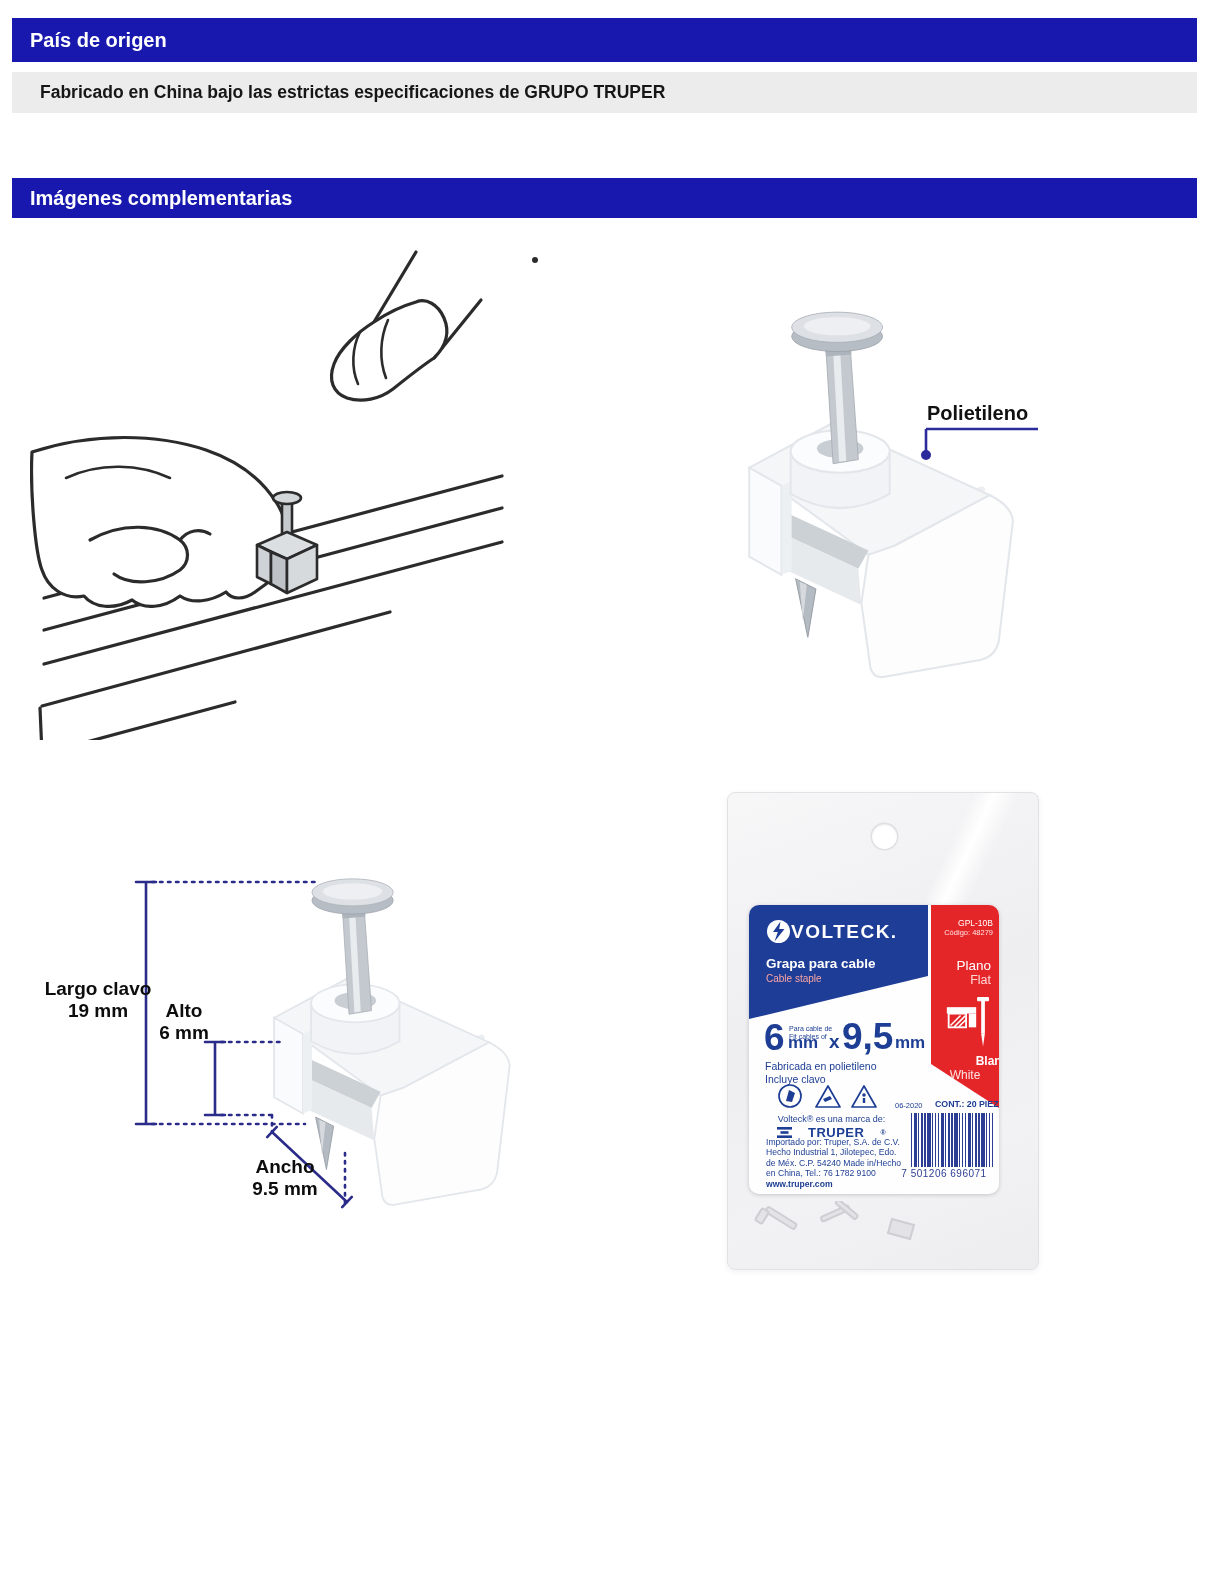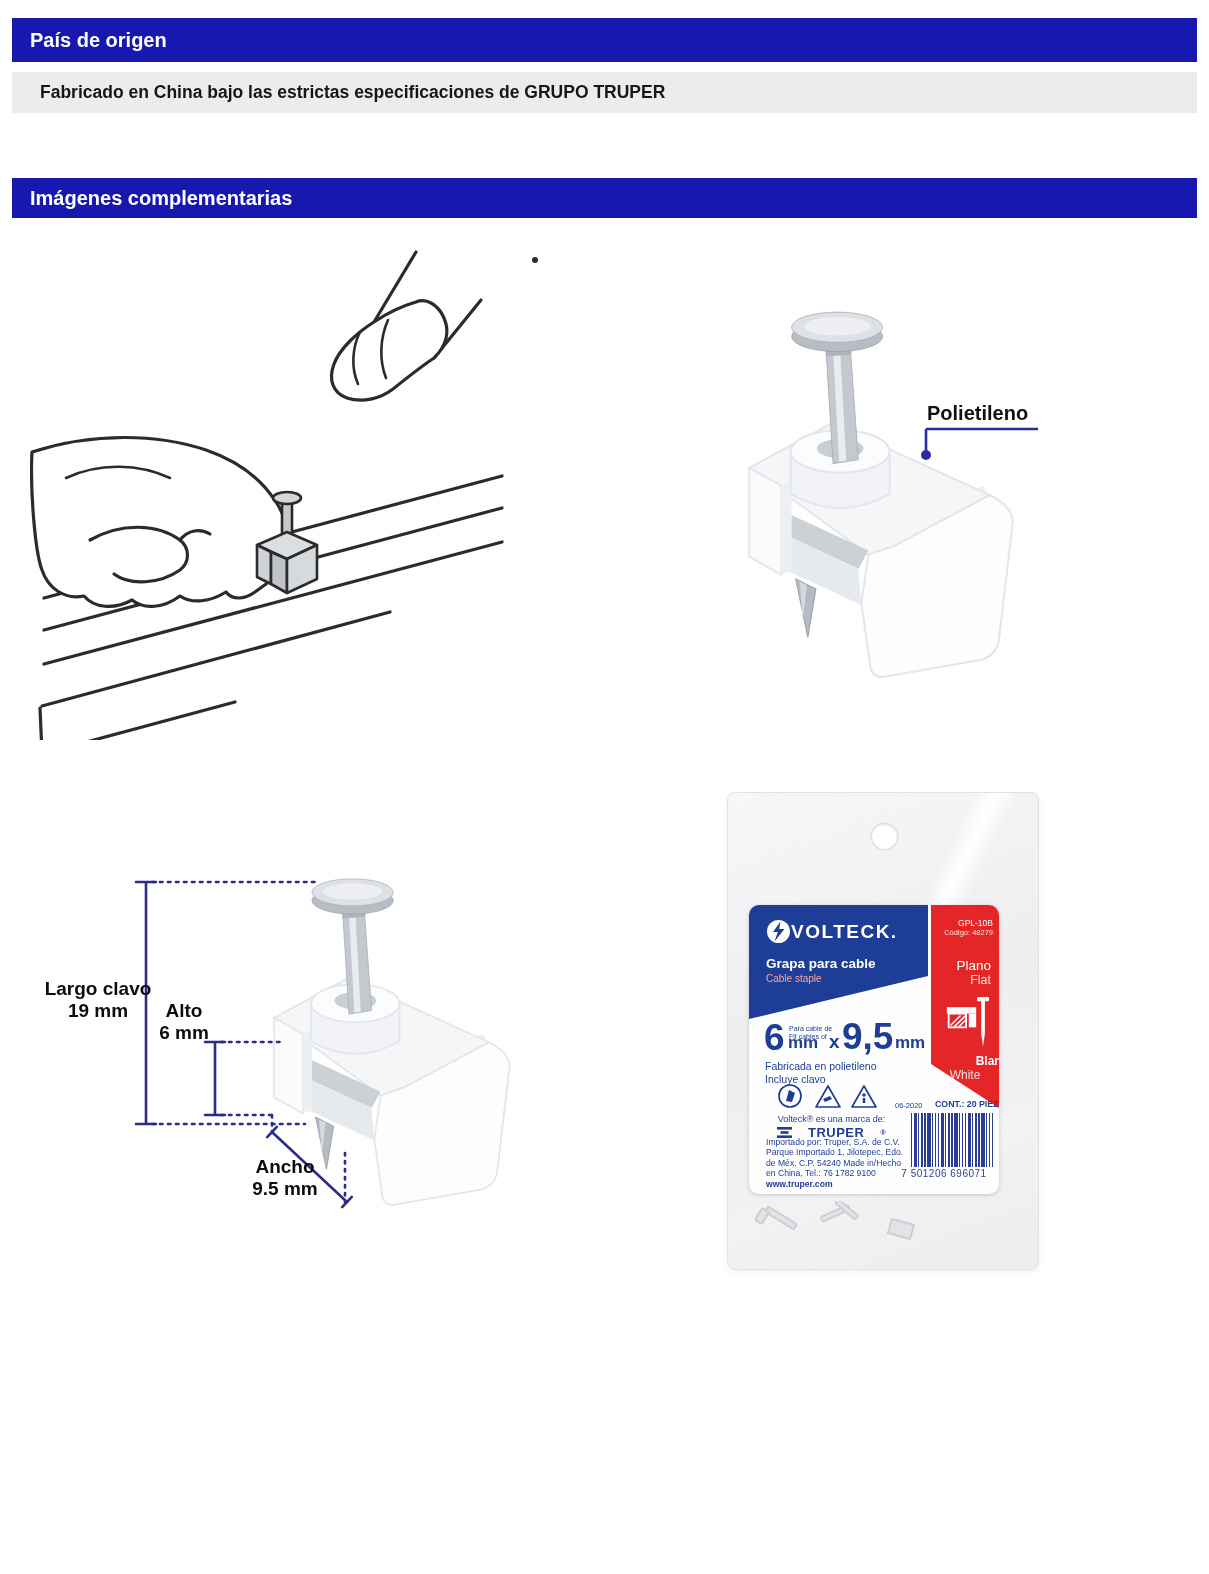--- a/index.html
+++ b/index.html
@@ -291,21 +291,21 @@
             <rect x="3.5" y="4.2" width="8" height="2.6"></rect>
             <rect x="0" y="8.4" width="15" height="2.6"></rect>
           </g>
         </svg>
         <span>TRUPER</span>
         <span style="font-size:7px;vertical-align:top;">®</span>
       </div>
 
       <div class="abs addr">
         <div>Importado por: Truper, S.A. de C.V.</div>
-        <div>Parque Importado 1, Jilotepec, Edo.</div>
+        <div>Hecho Industrial 1, Jilotepec, Edo.</div>
         <div>de Méx. C.P. 54240 Made in/Hecho</div>
         <div>en China, Tel.: 76 1782 9100</div>
         <div style="font-weight:700;">www.truper.com</div>
       </div>
 
       <div class="abs barcode">
         <div class="bars"></div>
       </div>
       <div class="abs bc-digits">7 501206 696071</div>
     </div>

